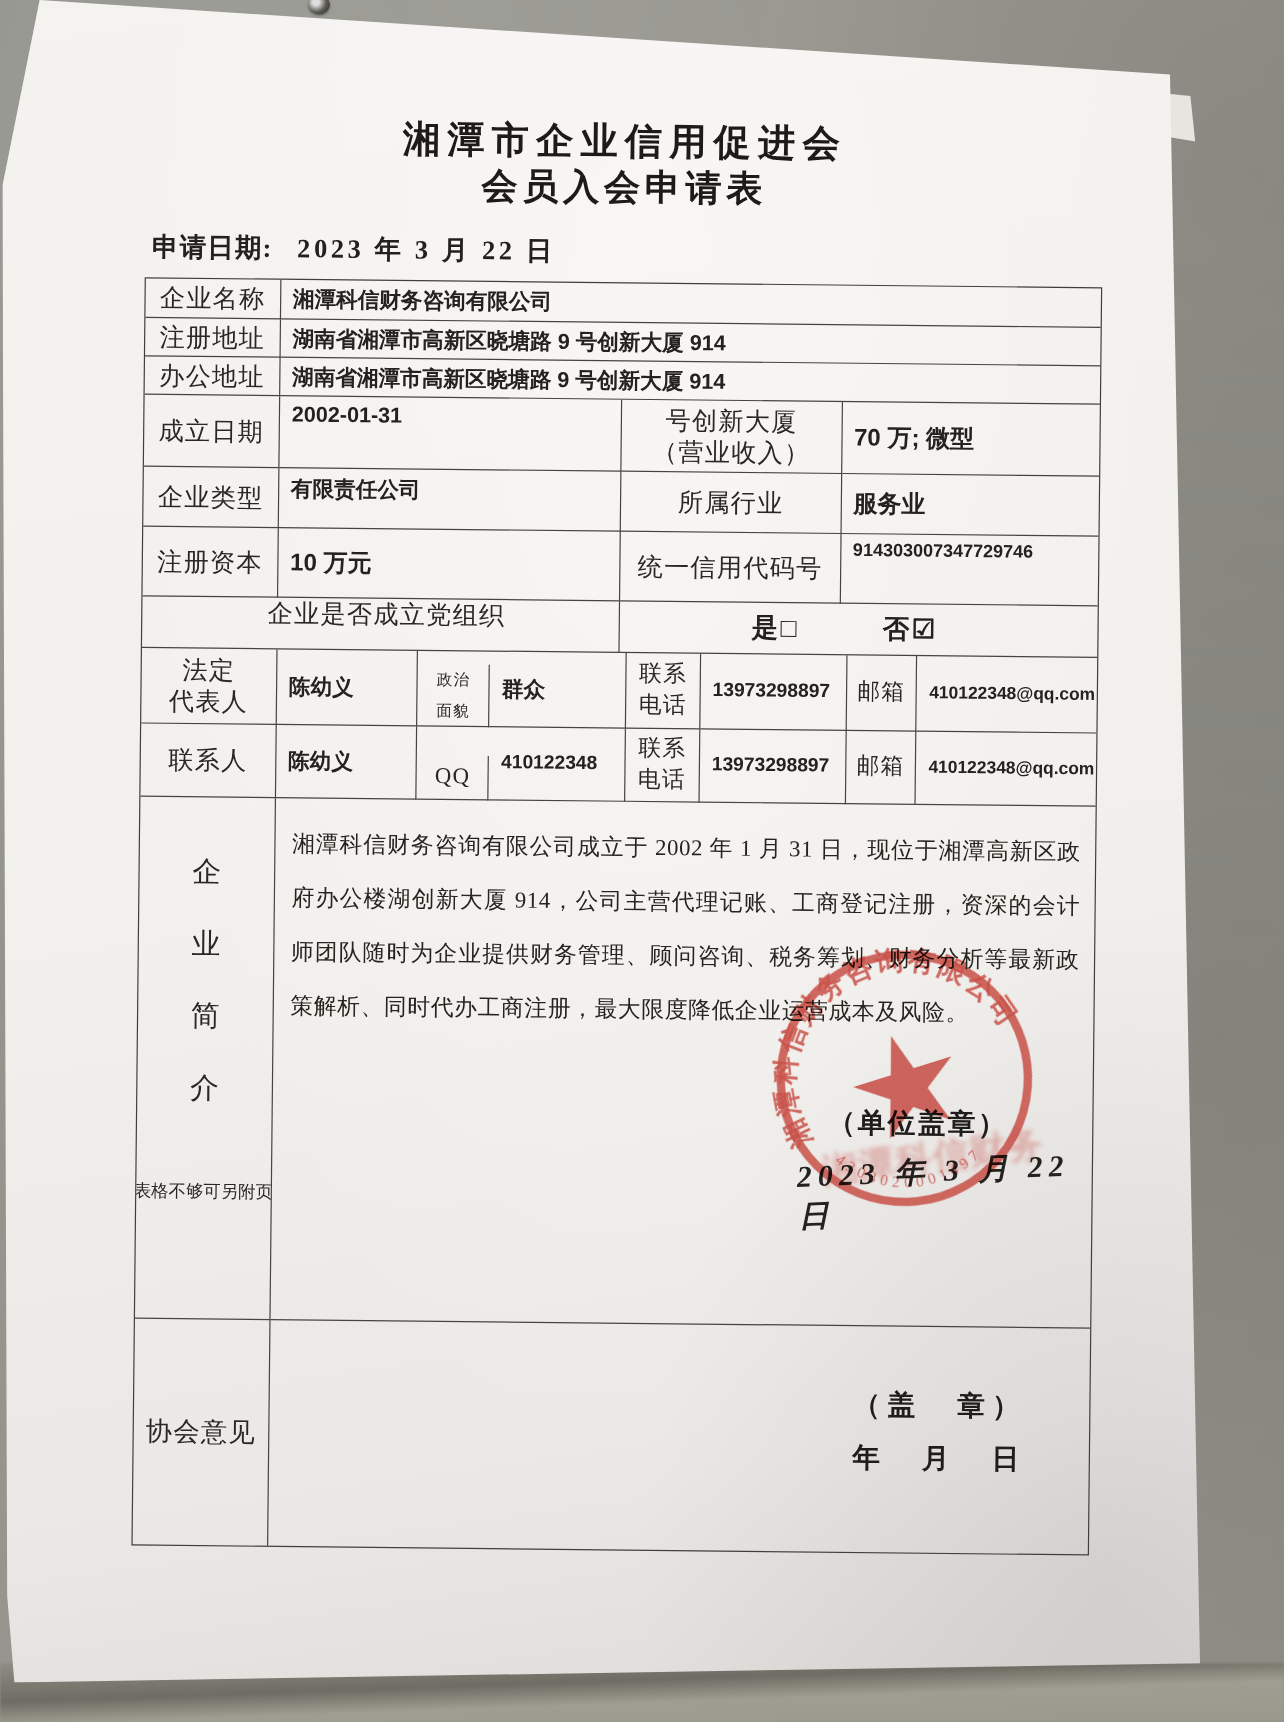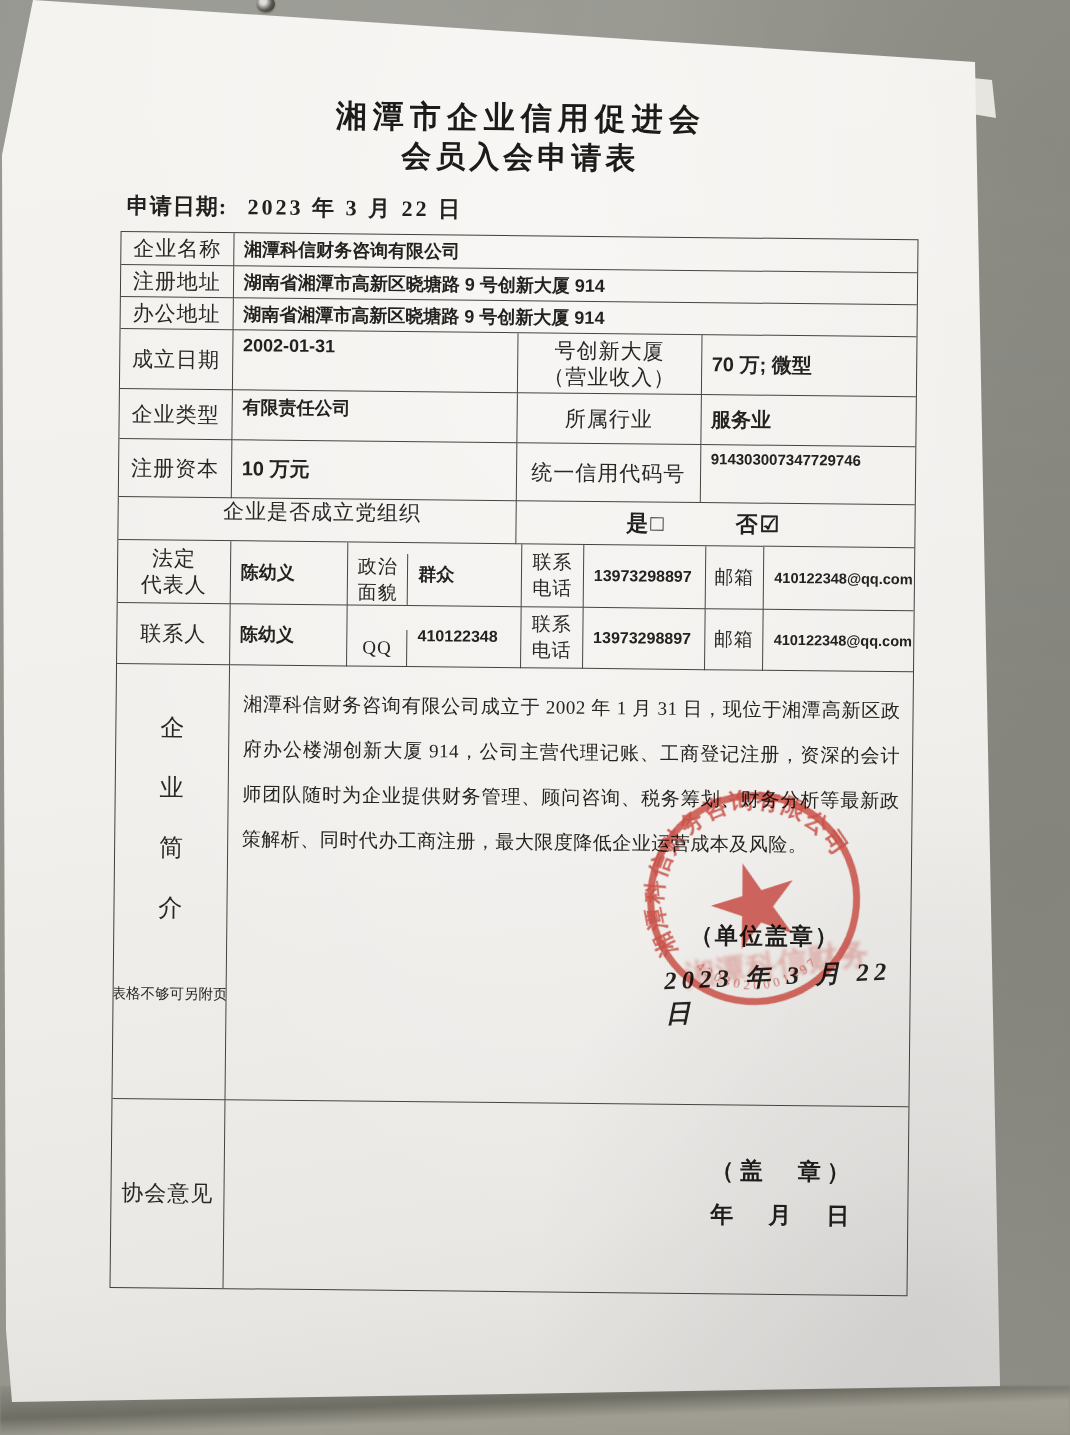--- a/index.html
+++ b/index.html
@@ -139,21 +139,21 @@
           <span>否☑</span>
         </div>
       </div>
 
       <div class="tr" style="height:63px;">
         <div class="td lbl" style="width:113px;">
           <span>法定</span>
           <span>代表人</span>
         </div>
         <div class="td val" style="width:118px;">陈幼义</div>
-        <div class="td lbl" style="width:60px;font-size:19px;margin-top:11px;">
+        <div class="td lbl" style="width:60px;font-size:13px;margin-top:11px;">
           <span>政治</span>
           <span>面貌</span>
         </div>
         <div class="td val" style="width:114px;">群众</div>
         <div class="td lbl" style="width:62px;font-size:19px;">
           <span>联系</span>
           <span>电话</span>
         </div>
         <div class="td val" style="width:122px;font-size:16px;">13973298897</div>
         <div class="td lbl" style="width:59px;font-size:19px;">邮箱</div>

